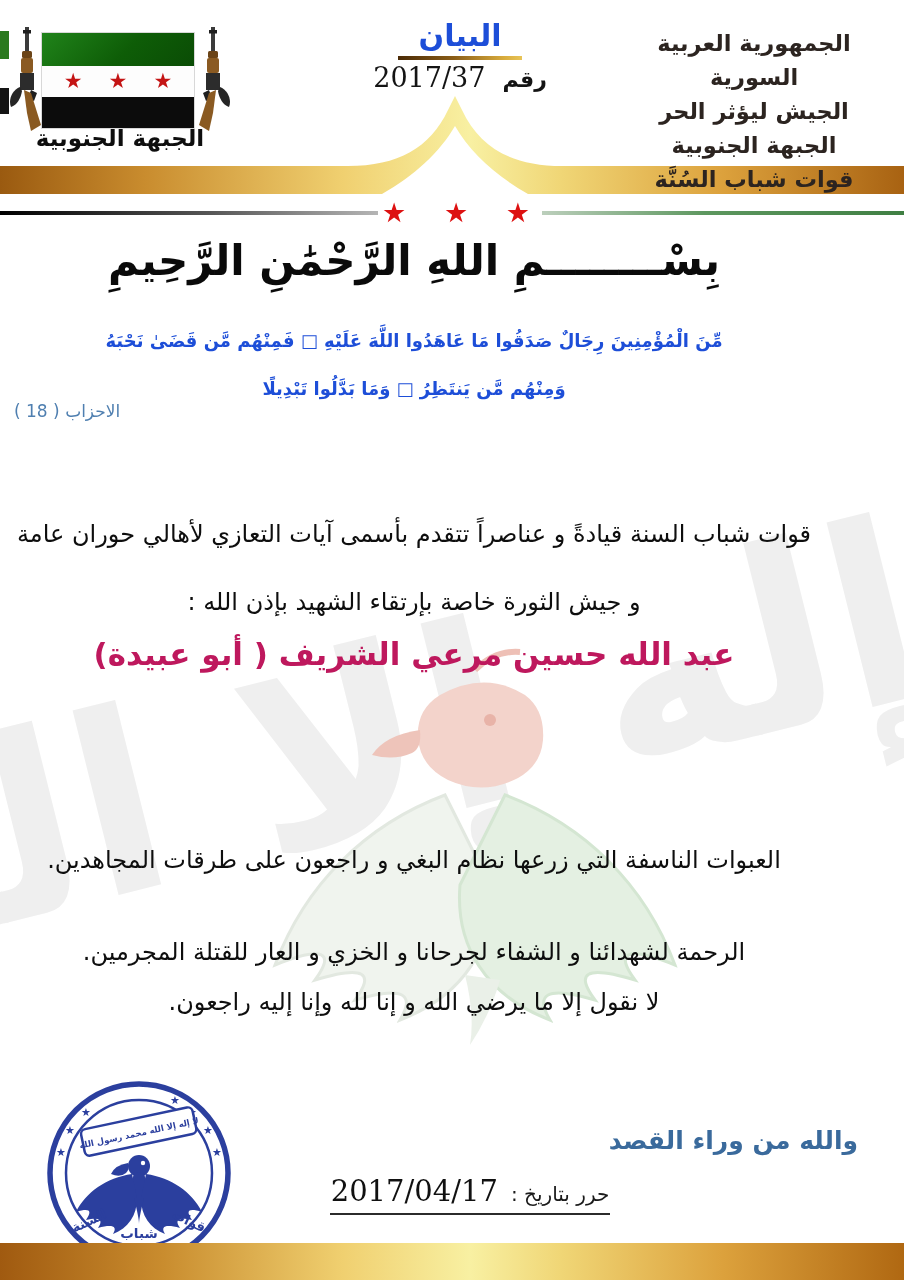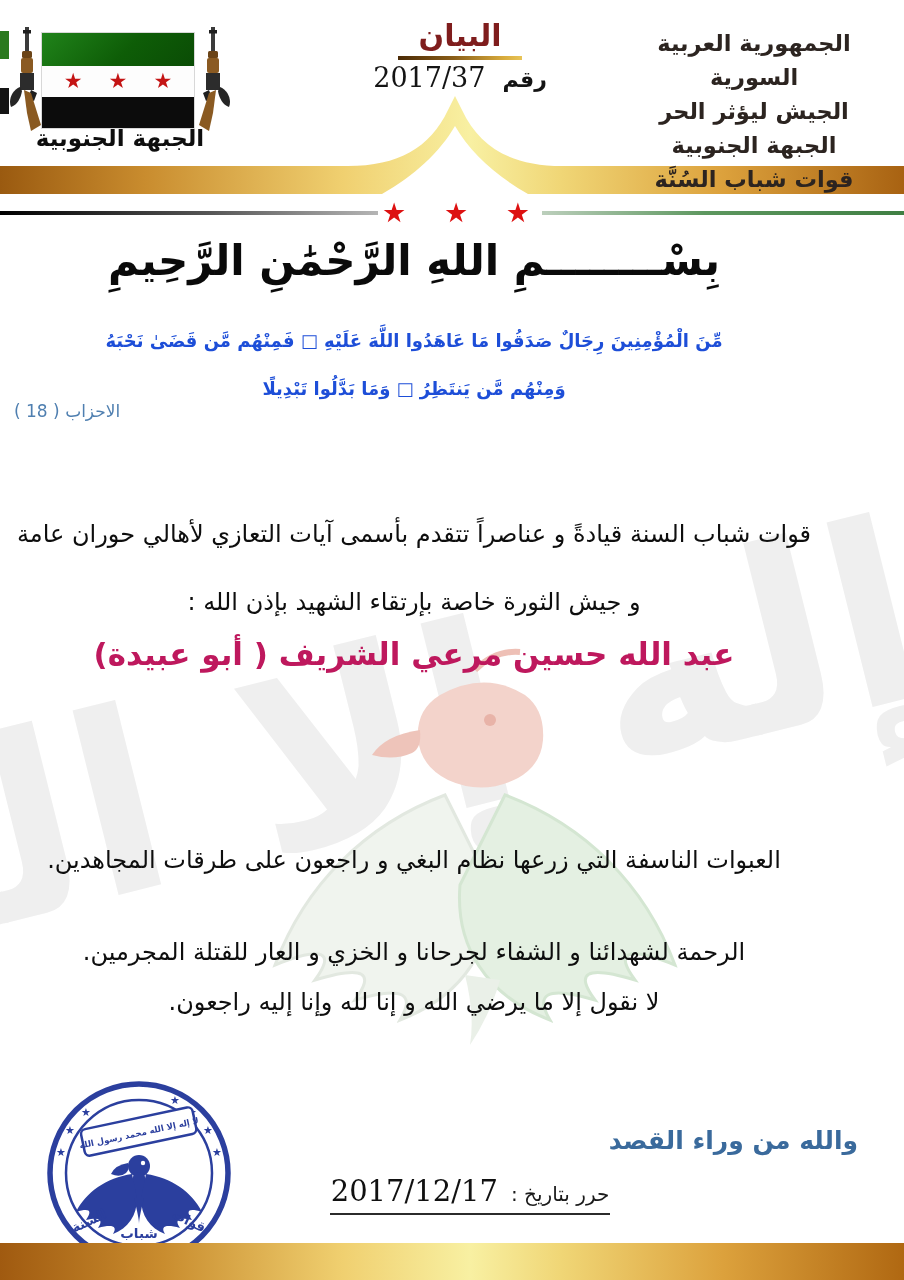--- a/index.html
+++ b/index.html
@@ -41,21 +41,21 @@
   .flag .fstar { color:#c41414; font-size:21px; line-height:1; }
   .rifle { position:absolute; top:27px; z-index:5; }
   .rifle.left { left:9px; }
   .rifle.right { left:195px; transform: scaleX(-1); }
   .emblem-caption {
     position:absolute; left:22px; top:125px; width:196px;
     text-align:center; font-size:23px; font-weight:bold; color:#0e0e0e;
   }
   
   .stmt { position:absolute; left:368px; top:18px; width:184px; text-align:center; z-index:5; }
-  .stmt-title { font-size:30px; font-weight:bold; color:#7f1d1d; }
+  .stmt-title { font-size:30px; font-weight:bold; color:#1d4ed8; }
   .stmt-rule { margin:3px auto 2px auto; width:124px; height:4px;
     background: linear-gradient(90deg,#4a2a06,#8a5d18 45%,#d8ab3c 85%,#e8c458); }
   .stmt-number { direction:rtl; color:#141414; }
   .stmt-number .lbl { font-size:22px; font-weight:bold; }
   .stmt-number .num { font-family:"DejaVu Serif", serif; font-size:27px; margin-right:12px; }
   
   .agency { position:absolute; right:14px; top:26px; width:272px; text-align:center; z-index:5; }
   .agency div { font-size:22.5px; font-weight:bold; color:#2c2420; line-height:34px; }
   
   .goldband-svg { position:absolute; left:0; top:0; z-index:4; }
@@ -232,18 +232,18 @@
     <g fill="#2b3f9e" font-size="13.5" font-weight="bold" text-anchor="middle">
       <text x="143" y="147" transform="rotate(25 143 147)">قوات</text>
       <text x="95" y="160">شباب</text>
       <text x="47" y="147" transform="rotate(-25 47 147)">السنة</text>
     </g>
   </svg>
 
   <div class="closing">والله من وراء القصد</div>
   <div class="dateline">
     <span class="lbl">حرر بتاريخ :</span>
-    <span class="val">2017/12/17</span>
+    <span class="val">2017/04/17</span>
   </div>
 
   <div class="footerband"></div>
 
 </div>
 
 </body></html>

